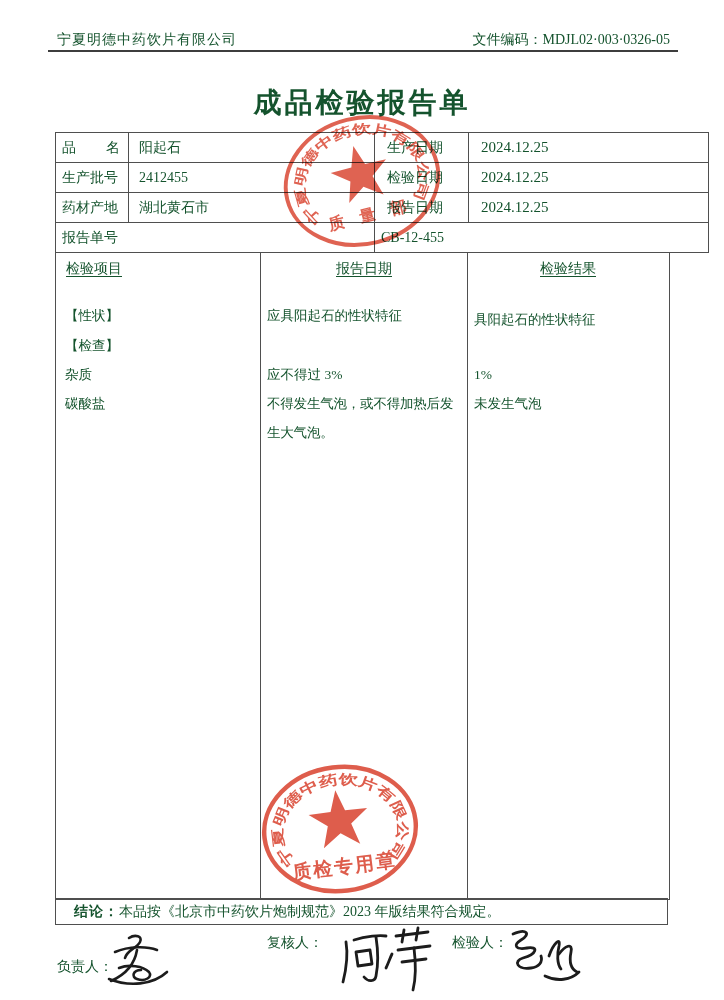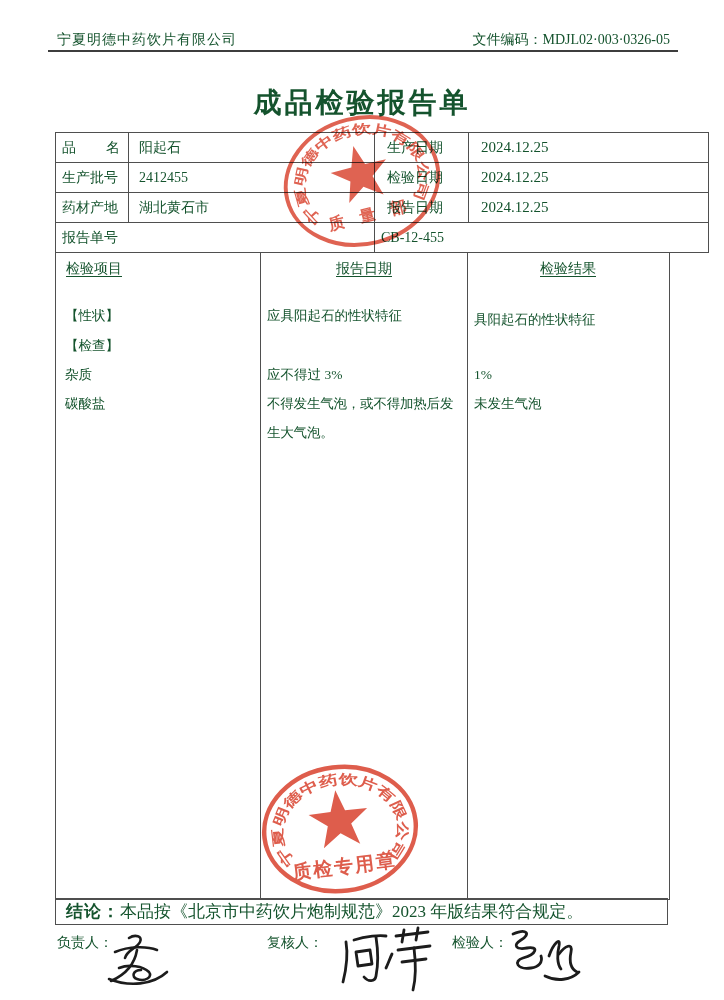--- a/index.html
+++ b/index.html
@@ -27,25 +27,25 @@
   .insp .vline{position:absolute;top:0;bottom:0;width:1px;background:#4f4f4f;}
   .insp .v1{left:204px;} .insp .v2{left:411px;}
   .insp .cellhead{position:absolute;top:7px;font-size:14px;text-decoration:underline;text-underline-offset:3px;}
   .insp .h1{left:10px;text-align:right;}
   .insp .h2{left:205px;width:206px;text-align:center;}
   .insp .h3{left:412px;width:200px;text-align:center;}
   .insp .ln{position:absolute;font-size:13.5px;line-height:17px;white-space:nowrap;}
   .insp .wrap{white-space:normal;line-height:29px;letter-spacing:-0.2px;}
   
   .concl{position:absolute;left:55px;top:898px;width:613px;height:27px;border:1px solid #4f4f4f;
-         box-sizing:border-box;font-size:17px;line-height:25px;padding-left:10px;white-space:nowrap;}
+         box-sizing:border-box;font-size:14px;line-height:25px;padding-left:18px;white-space:nowrap;}
   .concl b{letter-spacing:1px;}
   
   .sig-label{position:absolute;font-size:14px;top:934px;}
-  .sl1{left:57px;} .sl2{left:267px;} .sl3{left:452px;}
+  .sl1{left:57px;margin-top:24px;} .sl2{left:267px;} .sl3{left:452px;}
   .sigsvg{position:absolute;}
   
   .stamp{position:absolute;pointer-events:none;mix-blend-mode:multiply;}
 </style>
 </head>
 <body>
 
 <div class="page">
 
   <div class="hdr-company">宁夏明德中药饮片有限公司</div>

